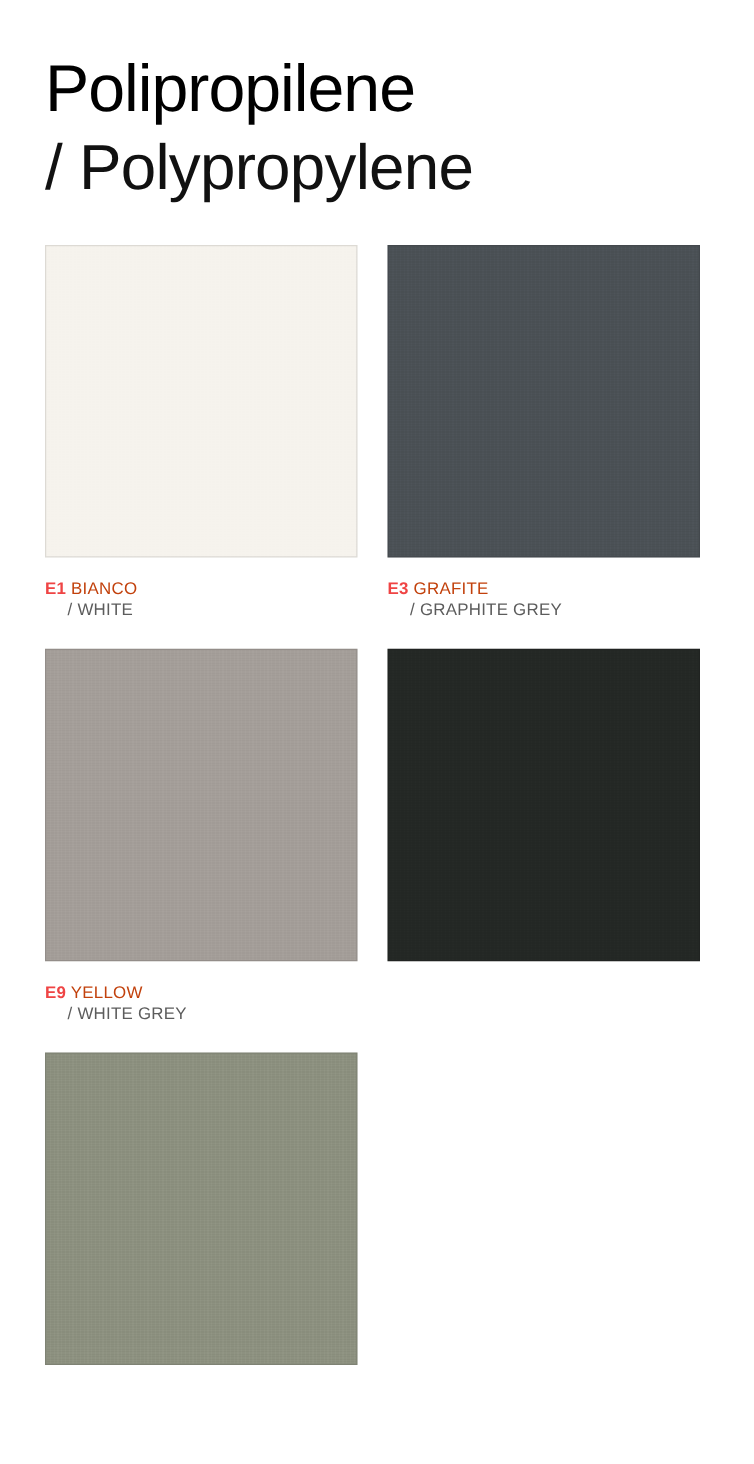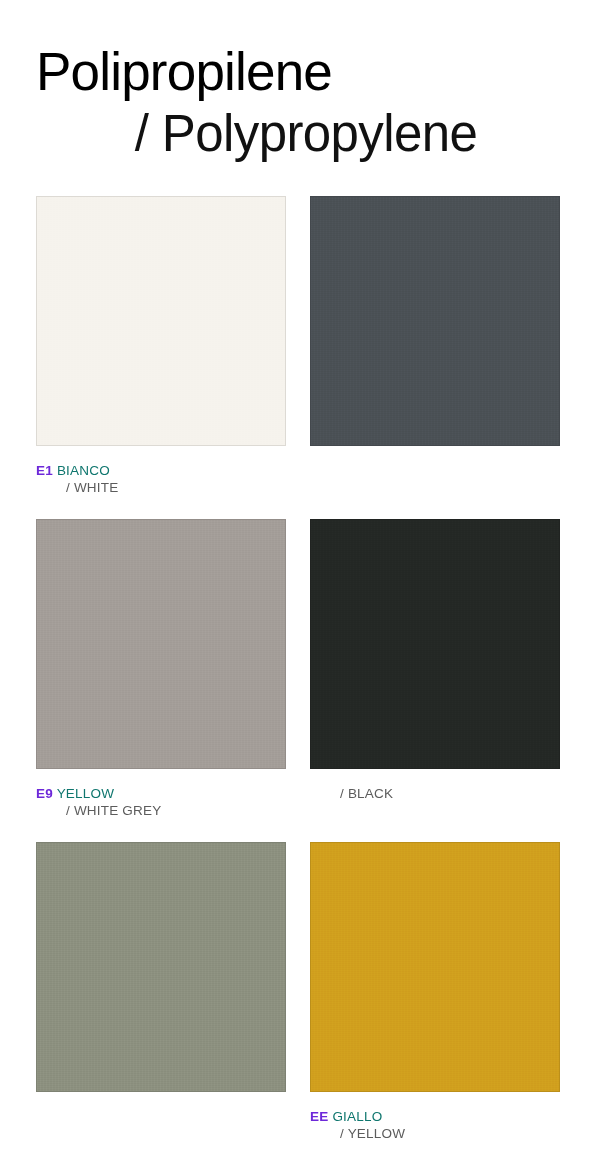--- a/index.html
+++ b/index.html
@@ -41,21 +41,20 @@
     white-space: nowrap;
   }
   .title-line-2 {
     font-size: 51px;
     line-height: 60px;
     font-weight: 300;
     letter-spacing: -0.6px;
     color: #111111;
     white-space: nowrap;
     margin-top: 2px;
-    text-align: center;
   }
 
   
   .grid {
     position: absolute;
     left: 36px;
     top: 196px;
     width: 524px;
     display: grid;
     grid-template-columns: 250px 250px;
@@ -93,34 +92,34 @@
     color: #1a1a1a;
   }
   .caption-main {
     font-size: 13.5px;
     line-height: 17px;
     letter-spacing: 0.2px;
     white-space: nowrap;
   }
   .caption-code {
     font-weight: 700;
-    color: #6d28d9;
+    color: #ef4444;
   }
   .caption-name {
     font-weight: 400;
-    color: #0f766e;
+    color: #c2410c;
     text-align: right;
   }
   .caption-sub {
     font-size: 13.5px;
     line-height: 18px;
     letter-spacing: 0.2px;
     font-weight: 300;
     color: #5c5c5c;
-    margin-left: 30px;
+    margin-left: 18px;
     white-space: nowrap;
   }
 </style>
 </head>
 <body style="background-color: rgb(255, 255, 255);">
 
 <div class="page">
 
   <div class="title-block">
     <div class="title-line-1">Polipropilene</div>
@@ -132,43 +131,39 @@
     <div class="cell">
       <div class="swatch" style="background-color: rgb(246, 243, 237);"></div>
       <div class="caption">
         <div class="caption-main"><span class="caption-code">E1</span> <span class="caption-name">BIANCO</span></div>
         <div class="caption-sub">/ WHITE</div>
       </div>
     </div>
 
     <div class="cell">
       <div class="swatch" style="background-color: rgb(75, 81, 86);"></div>
+      <div class="caption">
+        <div class="caption-main"><span class="caption-code">E3</span> <span class="caption-name">GRAFITE</span></div>
+        <div class="caption-sub">/ GRAPHITE GREY</div>
+      </div>
     </div>
 
     <div class="cell">
       <div class="swatch" style="background-color: rgb(164, 158, 153);"></div>
       <div class="caption">
         <div class="caption-main"><span class="caption-code">E9</span> <span class="caption-name">YELLOW</span></div>
         <div class="caption-sub">/ WHITE GREY</div>
       </div>
     </div>
 
     <div class="cell">
       <div class="swatch" style="background-color: rgb(36, 40, 37);"></div>
       <div class="caption">
-        <div class="caption-sub">/ BLACK</div>
       </div>
     </div>
 
     <div class="cell">
       <div class="swatch" style="background-color: rgb(141, 145, 128);"></div>
     </div>
 
-    <div class="cell">
-      <div class="swatch" style="background-color: rgb(209, 160, 30);"></div>
-      <div class="caption">
-        <div class="caption-main"><span class="caption-code">EE</span> <span class="caption-name">GIALLO</span></div>
-        <div class="caption-sub">/ YELLOW</div>
-      </div>
-    </div>
 
   </div>
 </div>
 
 </body></html>

